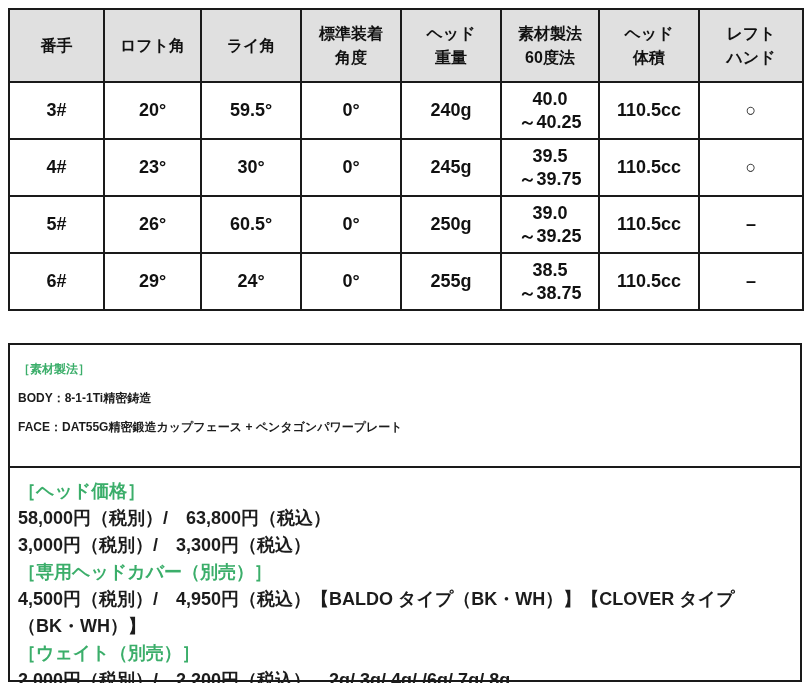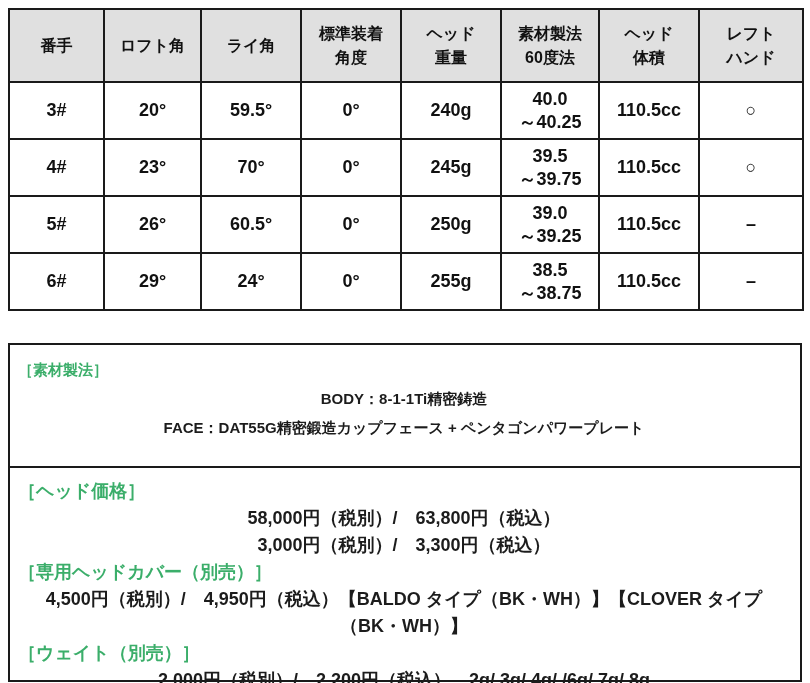--- a/index.html
+++ b/index.html
@@ -57,35 +57,34 @@
     box-sizing: border-box;
     border: 2px solid #1a1a1a;
     background: #ffffff;
     font-weight: bold;
     color: #1c1c1c;
     padding: 10px 10px 0 8px;
   }
   .materials {
     top: 343px;
     height: 125px;
-    font-size: 15px;
+    font-size: 12px;
     line-height: 29px;
   }
   .prices {
     top: 466px;
     height: 216px;
     font-size: 18px;
     line-height: 27px;
   }
   .heading {
     color: #3bae6a;
   }
   .line {
     color: #1c1c1c;
-    text-align: center;
   }
 </style>
 </head>
 <body>
 
 <div class="page">
 
   <table class="spec">
     <colgroup>
       <col style="width:95px">
@@ -122,21 +121,21 @@
         <td>0°</td>
         <td>240g</td>
         <td>40.0
 ～40.25</td>
         <td>110.5cc</td>
         <td>○</td>
       </tr>
       <tr>
         <td>4#</td>
         <td>23°</td>
-        <td>70°</td>
+        <td>30°</td>
         <td>0°</td>
         <td>245g</td>
         <td>39.5
 ～39.75</td>
         <td>110.5cc</td>
         <td>○</td>
       </tr>
       <tr>
         <td>5#</td>
         <td>26°</td>

